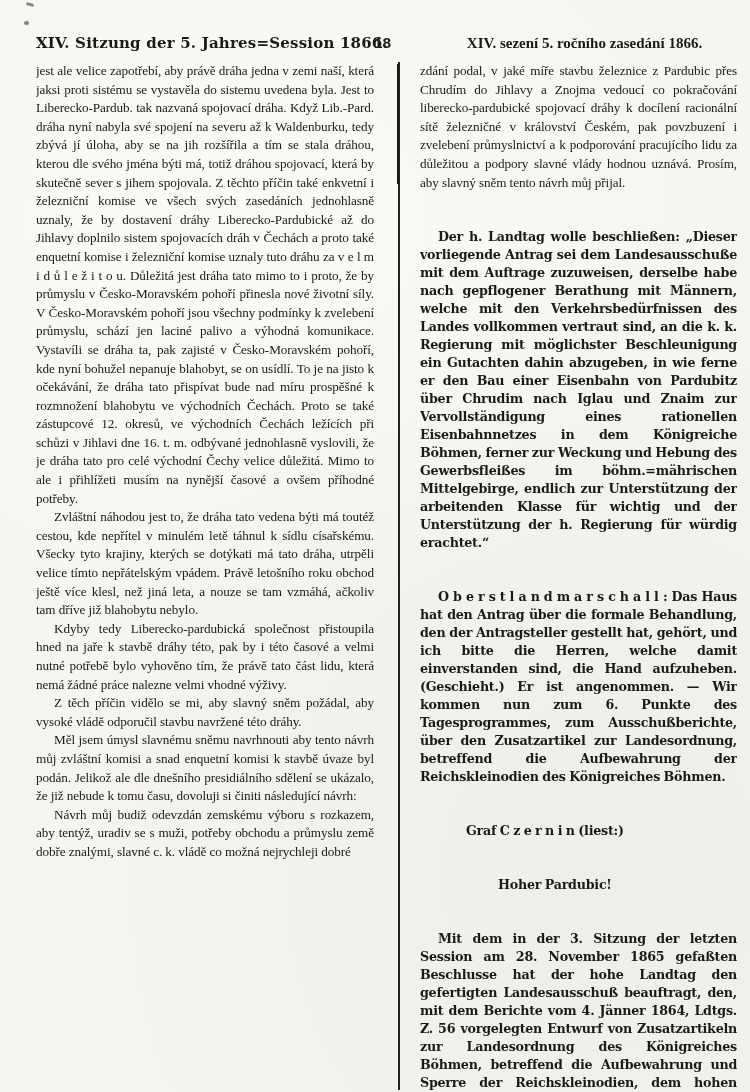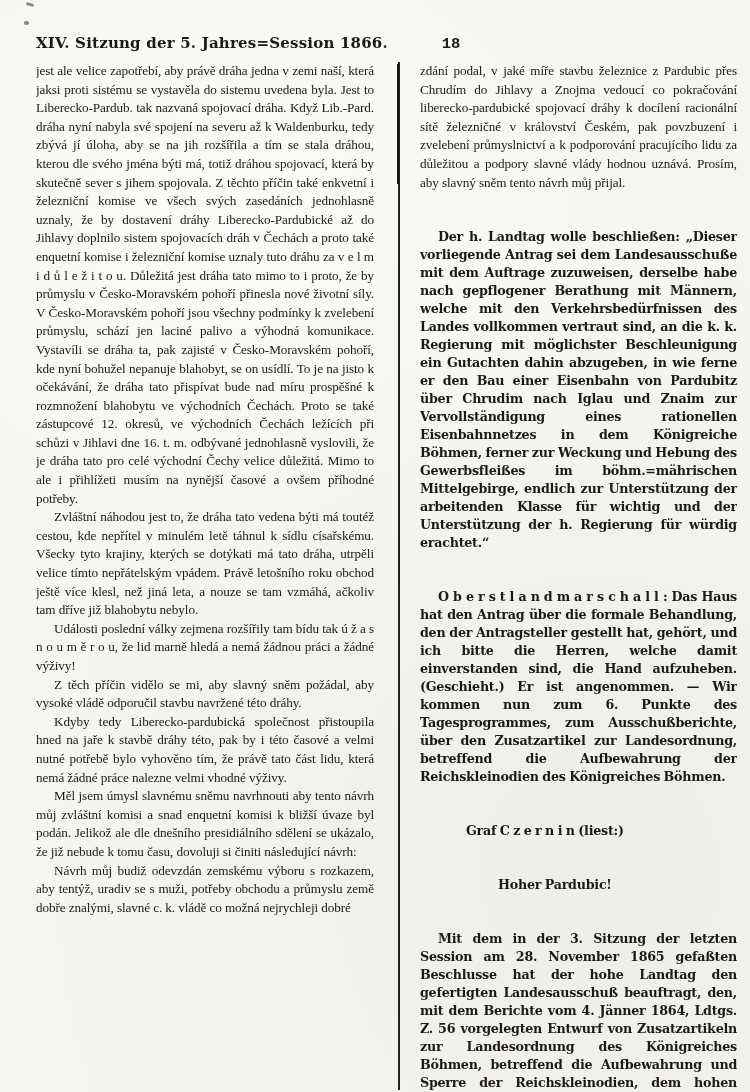--- a/index.html
+++ b/index.html
@@ -13,21 +13,21 @@
     color:#1c1a17;
   }
   .antiqua{font-family:"Liberation Serif","DejaVu Serif",serif;letter-spacing:-0.1px;}
   .fraktur{font-family:"DejaVu Serif","Liberation Serif",serif;font-weight:700;
            font-size:12.7px;line-height:18px;letter-spacing:-0.25px;word-spacing:-0.6px;margin-top:36px;}
   .header{
     position:absolute;top:34px;left:36px;right:13px;display:flex;align-items:baseline;
     font-weight:700;font-size:15px;white-space:nowrap;
   }
   .h-left{width:338px;text-align:center;font-family:"DejaVu Serif",serif;letter-spacing:.2px;}
-  .h-num{width:58px;text-align:center;font-family:Liberation Mono, monospace;font-size:15.5px;padding-left:48px;}
+  .h-num{width:58px;font-family:Liberation Sans, sans-serif;font-size:15.5px;}
   .h-right{flex:1;text-align:center;font-family:"Liberation Serif",serif;}
   .columns{
     position:absolute;top:62px;left:36px;right:13px;bottom:2px;
     display:flex;align-items:stretch;gap:20px;
   }
   .col{overflow:hidden;}
   .col-left{width:338px;font-size:13.2px;line-height:18.6px;}
   .col-right{flex:1;padding-left:0;}
   .col-right .antiqua{font-size:13.2px;line-height:18.6px;}
   .divider{position:relative;width:2px;margin-left:4px;background:#24221e;}
@@ -46,31 +46,31 @@
 <body>
 
 <div class="page">
 
   <span class="speck speck-1"></span>
   <span class="speck speck-2"></span>
 
   <div class="header">
     <div class="h-left">XIV. Sitzung der 5. Jahres=Session 1866.</div>
     <div class="h-num">18</div>
+    <div class="h-right">XIV. sezení 5. ročního zasedání 1866.</div>
   </div>
 
   <div class="columns">
 
     <div class="col col-left">
       <p class="antiqua">jest ale velice zapotřebí, aby právě dráha jedna v zemi naší, která jaksi proti sistému se vystavěla do sistemu uvedena byla. Jest to Liberecko-Pardub. tak nazvaná spojovací dráha. Když Lib.-Pard. dráha nyní nabyla své spojení na severu až k Waldenburku, tedy zbývá jí úloha, aby se na jih rozšířila a tím se stala dráhou, kterou dle svého jména býti má, totiž dráhou spojovací, která by skutečně sever s jihem spojovala. Z těchto příčin také enkvetní i železniční komise ve všech svých zasedáních jednohlasně uznaly, že by dostavení dráhy Liberecko-Pardubické až do Jihlavy doplnilo sistem spojovacích dráh v Čechách a proto také enquetní komise i železniční komise uznaly tuto dráhu za v e l m i  d ů l e ž i t o u.  Důležitá jest dráha tato mimo to i proto, že by průmyslu v Česko-Moravském pohoří přinesla nové životní síly. V Česko-Moravském pohoří jsou všechny podmínky k zvelebení průmyslu, schází jen laciné palivo a výhodná komunikace. Vystavíli se dráha ta, pak zajisté v Česko-Moravském pohoří, kde nyní bohužel nepanuje blahobyt, se on usídlí. To je na jisto k očekávání, že dráha tato přispívat bude nad míru prospěšné k rozmnožení blahobytu ve východních Čechách. Proto se také zástupcové 12. okresů, ve východních Čechách ležících při schůzi v Jihlavi dne 16. t. m. odbývané jednohlasně vyslovili, že je dráha tato pro celé východní Čechy velice důležitá. Mimo to ale i přihlížeti musím na nynější časové a ovšem příhodné potřeby.</p>
       <p class="antiqua indent">Zvláštní náhodou jest to, že dráha tato vedena býti má toutéž cestou, kde nepřítel v minulém letě táhnul k sídlu císařskému. Všecky tyto krajiny, kterých se dotýkati má tato dráha, utrpěli velice tímto nepřátelským vpádem. Právě letošního roku obchod ještě více klesl, než jiná leta, a nouze se tam vzmáhá, ačkoliv tam dříve již blahobytu nebylo.</p>
-      <p class="antiqua indent">Události poslední války zejmena rozšířily tam bídu tak ú ž a s n o u  m ě r o u, že lid marně hledá a nemá žádnou práci a žádné výživy!</p>
+      <p class="antiqua indent">Kdyby tedy Liberecko-pardubická společnost přistoupila hned na jaře k stavbě dráhy této, pak by i této časové a velmi nutné potřebě bylo vyhověno tím, že právě tato část lidu, která nemá žádné práce nalezne velmi vhodné výživy.</p>
       <p class="antiqua indent">Z těch příčin vidělo se mi, aby slavný sněm požádal, aby vysoké vládě odporučil stavbu navržené této dráhy.</p>
-      <p class="antiqua indent">Kdyby tedy Liberecko-pardubická společnost přistoupila hned na jaře k stavbě dráhy této, pak by i této časové a velmi nutné potřebě bylo vyhověno tím, že právě tato část lidu, která nemá žádné práce nalezne velmi vhodné výživy.</p>
-      <p class="antiqua indent">Měl jsem úmysl slavnému sněmu navrhnouti aby tento návrh můj zvláštní komisi a snad enquetní komisi k bližší úvaze byl podán. Jelikož ale dle dnešního presidiálního sdělení se ukázalo, že již nebude k tomu času, dovoluji si činiti následující návrh:</p>
+      <p class="antiqua indent">Měl jsem úmysl slavnému sněmu navrhnouti aby tento návrh můj zvláštní komisi a snad enquetní komisi k stavbě úvaze byl podán. Jelikož ale dle dnešního presidiálního sdělení se ukázalo, že již nebude k tomu času, dovoluji si činiti následující návrh:</p>
       <p class="antiqua indent">Návrh můj budiž odevzdán zemskému výboru s rozkazem, aby tentýž, uradiv se s muži, potřeby obchodu a průmyslu země dobře znalými, slavné c. k. vládě co možná nejrychleji dobré</p>
     </div>
 
     <div class="divider"></div>
 
     <div class="col col-right">
       <p class="antiqua">zdání podal, v jaké míře stavbu železnice z Pardubic přes Chrudím do Jihlavy a Znojma vedoucí co pokračování liberecko-pardubické spojovací dráhy k docílení racionální sítě železničné v království Českém, pak povzbuzení i zvelebení průmyslnictví a k podporování pracujícího lidu za důležitou a podpory slavné vlády hodnou uznává. Prosím, aby slavný sněm tento návrh můj přijal.</p>
       <p class="fraktur indent">Der h. Landtag wolle beschließen: „Dieser vorliegende Antrag sei dem Landesausschuße mit dem Auftrage zuzuweisen, derselbe habe nach gepflogener Berathung mit Männern, welche mit den Verkehrsbedürfnissen des Landes vollkommen vertraut sind, an die k. k. Regierung mit möglichster Beschleunigung ein Gutachten dahin abzugeben, in wie ferne er den Bau einer Eisenbahn von Pardubitz über Chrudim nach Iglau und Znaim zur Vervollständigung eines rationellen Eisenbahnnetzes in dem Königreiche Böhmen, ferner zur Weckung und Hebung des Gewerbsfleißes im böhm.=mährischen Mittelgebirge, endlich zur Unterstützung der arbeitenden Klasse für wichtig und der Unterstützung der h. Regierung für würdig erachtet.“</p>
       <p class="fraktur indent">O b e r s t l a n d m a r s c h a l l :  Das Haus hat den Antrag über die formale Behandlung, den der Antragsteller gestellt hat, gehört, und ich bitte die Herren, welche damit einverstanden sind, die Hand aufzuheben. (Geschieht.) Er ist angenommen. — Wir kommen nun zum 6. Punkte des Tagesprogrammes, zum Ausschußberichte, über den Zusatzartikel zur Landesordnung, betreffend die Aufbewahrung der Reichskleinodien des Königreiches Böhmen.</p>
       <p class="fraktur p-czernin">Graf C z e r n i n (liest:)</p>

